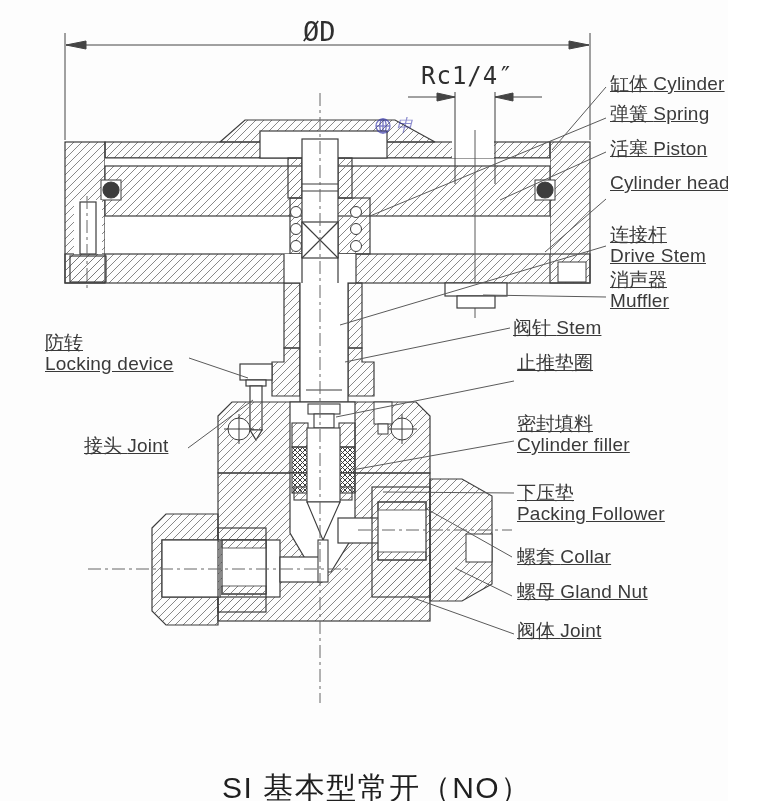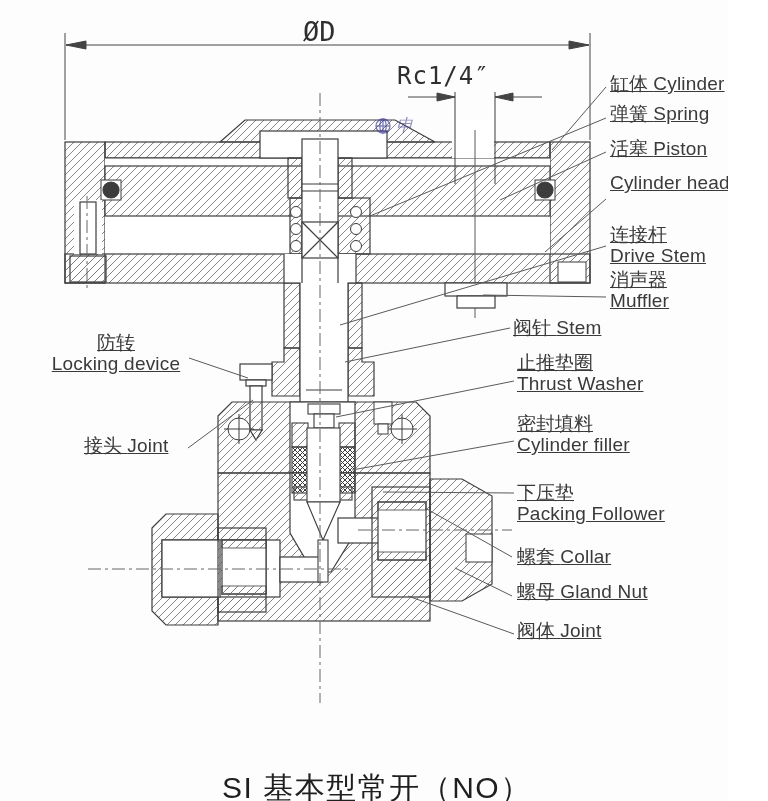--- a/index.html
+++ b/index.html
@@ -4,27 +4,27 @@
 <style>
   html,body{margin:0;padding:0;background:#ffffff;}
   #stage{position:relative;width:728px;height:801px;background:#fdfdfd;overflow:hidden;
          font-family:"Liberation Sans","DejaVu Sans",sans-serif;}
   svg{position:absolute;left:0;top:0;}
   .lbl{position:absolute;font-size:19px;line-height:21px;color:#3a3a3a;white-space:nowrap;text-decoration:underline;}
   .lbl .en{letter-spacing:0.2px;}
   .dim{position:absolute;font-family:"DejaVu Sans Mono","Liberation Mono",monospace;
        color:#2f2f2f;white-space:nowrap;}
   #dim-od{left:303px;top:16px;font-size:27px;}
-  #dim-rc{left:397px;top:62px;font-size:24px;letter-spacing:1px;text-align:center;}
+  #dim-rc{left:421px;top:62px;font-size:24px;letter-spacing:1px;text-align:center;}
   #caption{position:absolute;left:222px;top:744px;font-size:30px;color:#1f1f1f;
            letter-spacing:1.5px;white-space:nowrap;margin-top:24px;}
   #watermark-text{position:absolute;left:396px;top:114px;font-size:17px;
                   color:rgba(48,48,168,0.55);white-space:nowrap;font-style:italic;}
   .two .zh,.two .en{display:block;}
-  #lbl-locking{ text-align:center; width:142px; }
+  #lbl-locking{ text-align:left; width:142px; }
 </style>
 </head>
 <body>
 
 <div id="stage">
 
 <svg width="768" height="801" viewBox="0 0 768 801">
   <defs>
     <pattern id="ht" patternUnits="userSpaceOnUse" width="8" height="8">
       <path d="M0,8 L8,0" stroke="#7a7a7a" stroke-width="0.9"></path>
@@ -232,21 +232,20 @@
       <span class="en">Drive Stem</span>
     </div>
 <div class="lbl two" style="left:610px;top:269px">
   <span class="zh">消声器</span>
       <span class="en">Muffler</span>
     </div>
 <div class="lbl" style="left:513px;top:317px">
   <span class="zh">阀针</span> <span class="en">Stem</span></div>
 <div class="lbl two" style="left:517px;top:352px">
   <span class="zh">止推垫圈</span>
-      <span class="en">Thrust Washer</span>
     </div>
 <div class="lbl two" style="left:517px;top:413px">
   <span class="zh">密封填料</span>
       <span class="en">Cylinder filler</span>
     </div>
 <div class="lbl two" style="left:517px;top:482px">
   <span class="zh">下压垫</span>
       <span class="en">Packing Follower</span>
     </div>
 <div class="lbl" style="left:517px;top:546px">

